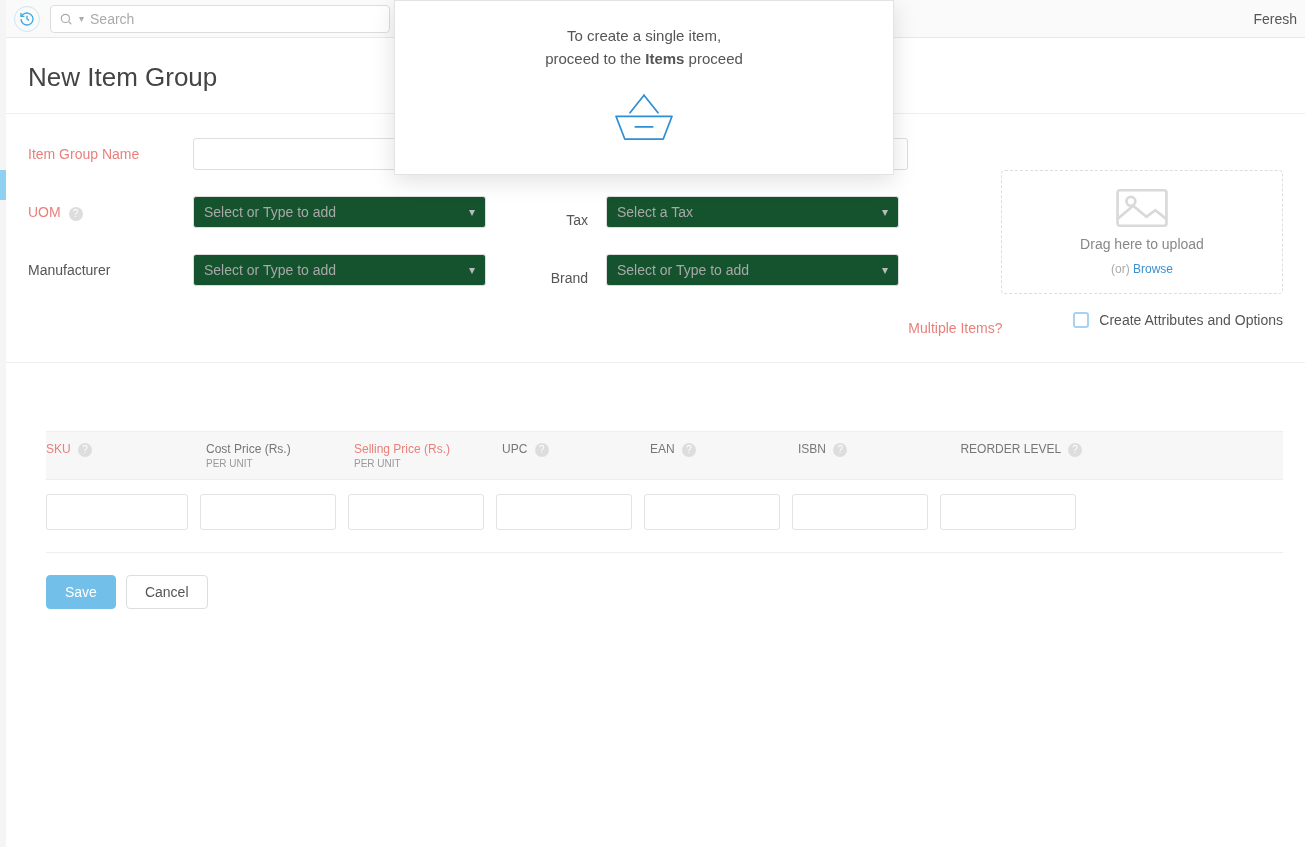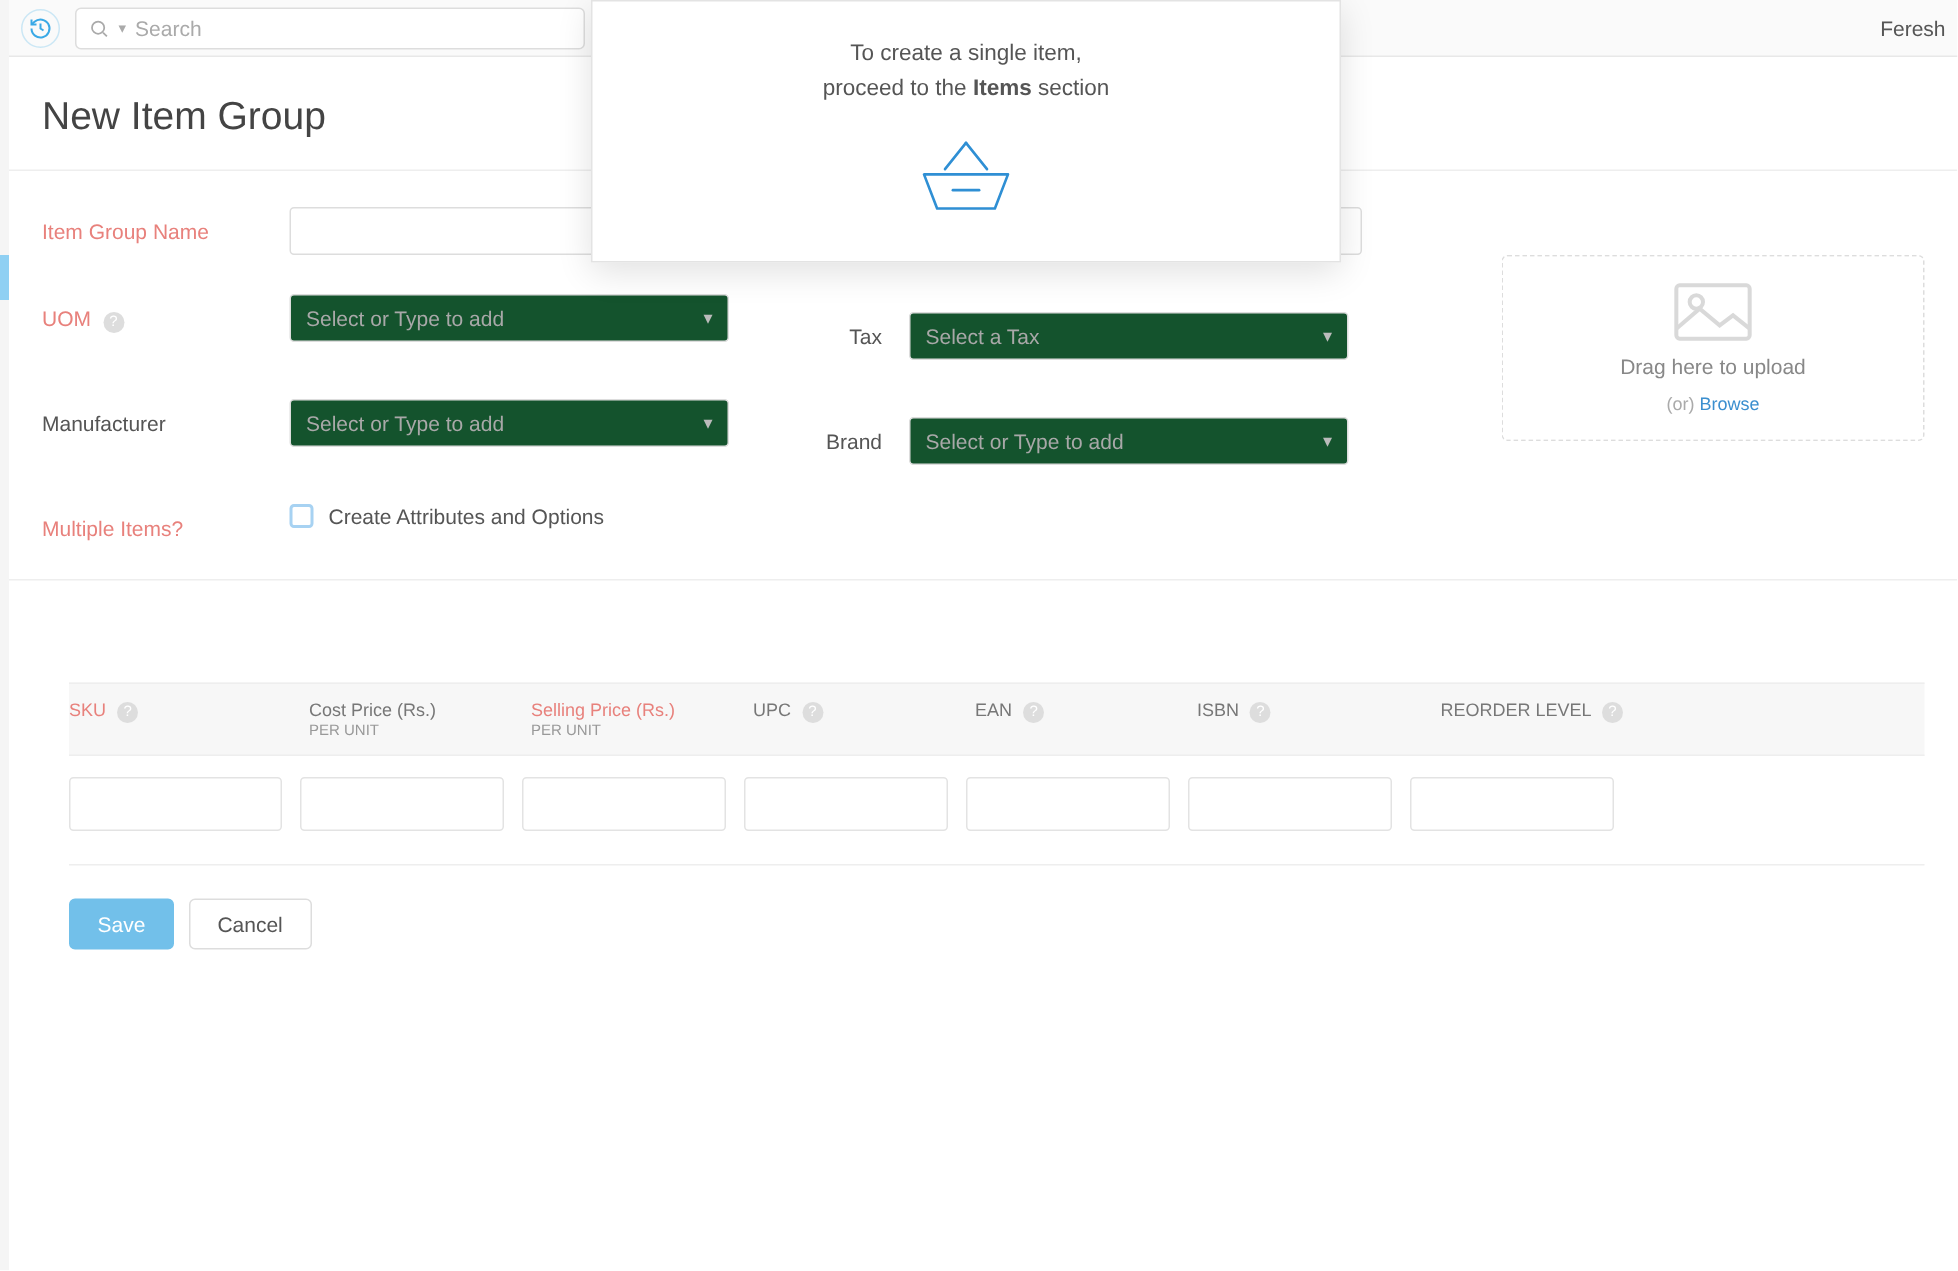--- a/index.html
+++ b/index.html
@@ -117,21 +117,21 @@
     border-radius: 3px;
     padding: 8px 10px;
     font-size: 14px;
     resize: none;
     outline: none;
   }
   .dual {
     display: flex;
     gap: 0;
   }
-  .dual .sub { display:flex; align-items:center;margin-top:12px; }
+  .dual .sub { display:flex; align-items:flex-end; }
   .dual .sublabel {
     width: 60px;
     text-align: right;
     padding-right: 18px;
     color: #555;
     font-size: 14px;
   }
   .select {
     position: relative;
     width: 293px;
@@ -379,21 +379,21 @@
         <div class="sub" style="margin-left:60px;">
           <div class="sublabel">Brand</div>
           <div class="select">
             <span>Select or Type to add</span>
             <span class="chev">▾</span>
           </div>
         </div>
       </div>
     </div>
 
-    <div class="form-row" style="">
+    <div class="form-row" style="justify-content:flex-end;">
       <div class="label-col red">Multiple Items?</div>
       <div style="display:flex;align-items:center;">
         <span class="checkbox accent"></span>
         <span style="color:#555;">Create Attributes and Options</span>
       </div>
     </div>
 
   </div>
 
   <div class="upload-box">
@@ -453,21 +453,21 @@
     </div>
   </div>
 
 </div>
 
 <div class="modal">
   <div class="modal-body">
     <div class="modal-opt">
       <div class="txt">
         <span>To create a single item,</span><br>
-        <span>proceed to the </span><b>Items</b><span> section</span>
+        <span>proceed to the </span><b>Items</b><span> proceed</span>
       </div>
       <svg width="70" height="56" viewBox="0 0 80 64" fill="none" stroke="#2f8fd4" stroke-width="2" stroke-linejoin="round" stroke-linecap="round">
         <polyline points="40,6 56,26"></polyline>
         <polyline points="40,6 24,26"></polyline>
         <polygon points="8,30 72,30 62,56 18,56"></polygon>
         <line x1="30" y1="42" x2="50" y2="42"></line>
       </svg>
     </div>
   </div>
 </div>

